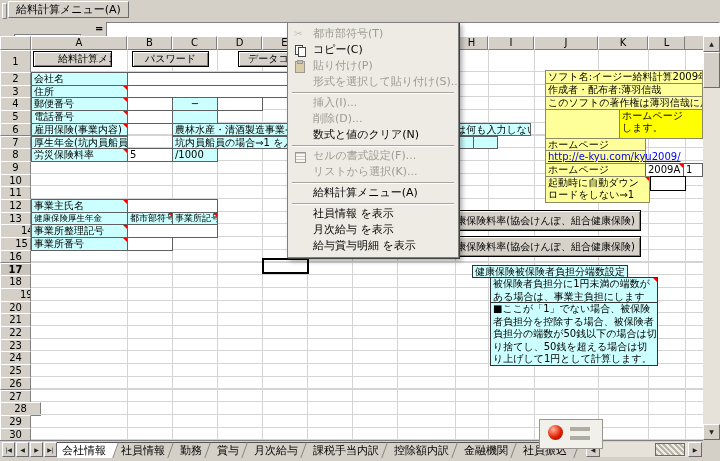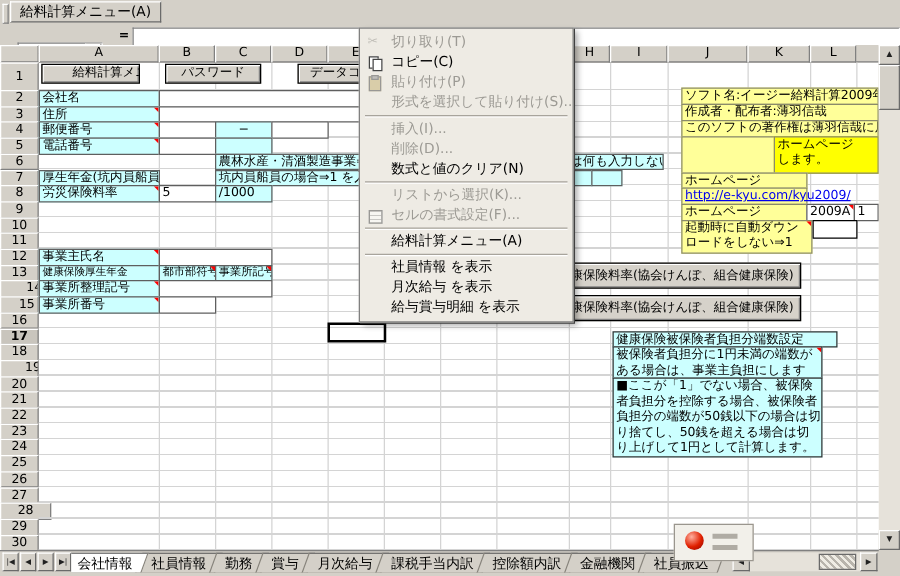--- a/index.html
+++ b/index.html
@@ -169,20 +169,21 @@
   <div class="wc" style="left:127px;top:72px;width:181px;height:13.7px;"></div>
   <div class="cc hasnote" style="left:31px;top:84.7px;width:97px;height:13.7px;">住所</div>
   <div class="wc" style="left:127px;top:84.7px;width:181px;height:13.7px;"></div>
   <div class="cc hasnote" style="left:31px;top:97.4px;width:97px;height:13.7px;">郵便番号</div>
   <div class="wc" style="left:127px;top:97.4px;width:46px;height:13.7px;"></div>
   <div class="cc" style="left:172px;top:97.4px;width:46px;height:13.7px;text-align:center;padding-left:0;">−</div>
   <div class="wc" style="left:217px;top:97.4px;width:46px;height:13.7px;"></div>
   <div class="cc hasnote" style="left:31px;top:110.1px;width:97px;height:13.7px;">電話番号</div>
   <div class="wc" style="left:127px;top:110.1px;width:46px;height:13.7px;"></div>
   <div class="cc" style="left:172px;top:110.1px;width:46px;height:13.7px;"></div>
+  <div class="cc hasnote" style="left:31px;top:122.8px;width:97px;height:13.7px;">雇用保険(事業内容)</div>
   <div class="cc" style="left:172px;top:122.8px;width:359px;height:13.7px;">
     <span>農林水産・清酒製造事業⇒1、</span>
     <span style="position:absolute;left:283px;top:0;">は何も入力しない。</span>
   </div>
   <div class="cc" style="left:31px;top:135.5px;width:97px;height:13.7px;">厚生年金(坑内員船員)</div>
   <div class="cc" style="left:172px;top:135.5px;width:136px;height:13.7px;">坑内員船員の場合⇒1 を入力</div>
   <div class="cc" style="left:450px;top:135.5px;width:24px;height:13.7px;"></div>
   <div class="cc" style="left:473px;top:135.5px;width:25px;height:13.7px;"></div>
   <div class="cc hasnote" style="left:31px;top:148.2px;width:97px;height:13.7px;">労災保険料率</div>
   <div class="wc" style="left:127px;top:148.2px;width:46px;height:13.7px;">5</div>
@@ -212,45 +213,45 @@
   <div class="yc link" style="left:545px;top:150px;width:101px;height:14px;overflow:visible;">http://e-kyu.com/kyu2009/</div>
   <div class="yc" style="left:545px;top:163px;width:101px;height:14px;">ホームページ</div>
   <div class="wc hasnote" style="left:645px;top:163px;width:39px;height:14px;">2009A</div>
   <div class="wc" style="left:683px;top:163px;width:20px;height:14px;">1</div>
   <div class="yc wrap hasnote" style="left:545px;top:176px;width:105px;height:27px;">起動時に自動ダウンロードをしない⇒1</div>
   <div class="wc" style="left:650px;top:176px;width:36px;height:15px;border:1px solid #000;"></div>
 
   <div class="btn" style="left:430px;top:210px;width:211px;height:21px;line-height:19px;">の健康保険料率(協会けんぽ、組合健康保険)</div>
   <div class="btn" style="left:430px;top:236px;width:211px;height:21px;line-height:19px;">の健康保険料率(協会けんぽ、組合健康保険)</div>
 
-  <div class="cc" style="left:490px;top:265px;width:180px;height:13px;border-color:#333;">健康保険被保険者負担分端数設定</div>
+  <div class="cc" style="left:472px;top:265px;width:156px;height:13px;border-color:#333;">健康保険被保険者負担分端数設定</div>
   <div class="cc wrap hasnote" style="left:490px;top:277px;width:168px;height:26px;line-height:12.5px;border-color:#333;">被保険者負担分に1円未満の端数がある場合は、事業主負担にします⇒1</div>
   <div class="cc wrap" style="left:490px;top:302px;width:168px;height:64px;line-height:12.5px;border-color:#333;">■ここが「1」でない場合、被保険者負担分を控除する場合、被保険者負担分の端数が50銭以下の場合は切り捨てし、50銭を超える場合は切り上げして1円として計算します。</div>
 
   <div class="abs cmenu" id="cmenu">
-      <div class="mi dis"><span class="mi-icon ic-scissors">✂</span><span>切り取り(T)</span></div>
+      <div class="mi dis"><span class="mi-icon ic-scissors">✂</span><span>都市部符号(T)</span></div>
       <div class="mi"><span class="mi-icon ic-copy">
           <i></i>
           <i></i>
         </span><span>コピー(C)</span></div>
       <div class="mi dis"><span class="mi-icon ic-paste">
           <i></i>
           <i></i>
         </span><span>貼り付け(P)</span></div>
       <div class="mi dis"><span>形式を選択して貼り付け(S)...</span></div>
       <div class="sep"></div>
       <div class="mi dis"><span>挿入(I)...</span></div>
       <div class="mi dis"><span>削除(D)...</span></div>
       <div class="mi"><span>数式と値のクリア(N)</span></div>
       <div class="sep"></div>
+      <div class="mi dis"><span class="mi-icon ic-format">
+          <i></i>
+          <i></i>
+        </span><span>セルの書式設定(F)...</span></div>
       <div class="mi dis"><span>リストから選択(K)...</span></div>
-      <div class="mi dis"><span class="mi-icon ic-format">
-          <i></i>
-          <i></i>
-        </span><span>セルの書式設定(F)...</span></div>
       <div class="sep"></div>
       <div class="mi"><span>給料計算メニュー(A)</span></div>
       <div class="sep"></div>
       <div class="mi"><span>社員情報 を表示</span></div>
       <div class="mi"><span>月次給与 を表示</span></div>
       <div class="mi"><span>給与賞与明細 を表示</span></div>
     </div>
 
   <div class="abs floatbox">
     <span class="ball"></span>

